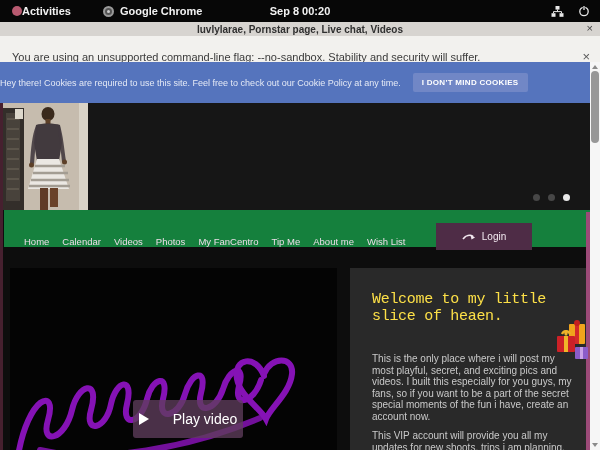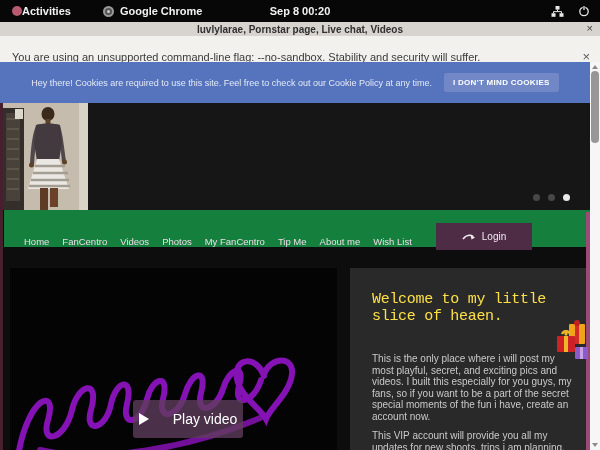--- a/index.html
+++ b/index.html
@@ -28,21 +28,21 @@
              border-bottom:1px solid #dcdad6; color:#3b3b3b; font-size:11px;
              display:flex; align-items:center; padding:12px 12px; }
   .infobar .close { position:absolute; right:10px; color:#5a5a5a; font-size:13px; }
 
   
   .viewport { position:absolute; left:0; top:62px; width:600px; height:388px; overflow:hidden; }
   .page { position:absolute; left:0; top:0; width:590px; height:388px; background:#0d0d0d; overflow:hidden; }
 
   
   .cookiebar { position:absolute; left:0; top:0; width:590px; height:41px; background:#5574bd;
-               display:flex; align-items:center; justify-content:center; gap:12px; }
+               display:flex; align-items:center; gap:12px; }
   .cookiebar .msg { color:#e4e9f5; font-size:9px; }
   .cookiebar .btn { background:#7187c6; color:#fff; font-size:8px; font-weight:bold; letter-spacing:.3px;
                     padding:5px 9px; border-radius:2px; white-space:nowrap; cursor:pointer; }
 
   
   .leftstrip { position:absolute; left:0; top:41px; width:3px; height:347px; background:#46202f; }
   .rightstrip{ position:absolute; left:586px; top:150px; width:4px; height:238px; background:#9c4a78; }
 
   
   .banner { position:absolute; left:3px; top:41px; width:587px; height:107px; background:#161616; }
@@ -157,21 +157,21 @@
         <div class="dots">
           <span class="dot"></span>
           <span class="dot"></span>
           <span class="dot active"></span>
         </div>
       </div>
 
       <div class="nav">
         <div class="nav-links">
           <span>Home</span>
-          <span>FanCentro</span>
+          <span>Calendar</span>
           <span>Videos</span>
           <span>Photos</span>
           <span>My FanCentro</span>
           <span>Tip Me</span>
           <span>About me</span>
           <span>Wish List</span>
         </div>
         <div class="login-btn">
           <svg width="14" height="10" viewBox="0 0 14 10">
             <path d="M1 7 C4 3 8 2.5 11 4.5" stroke="#f3e9f0" stroke-width="1.6" fill="none"></path>

